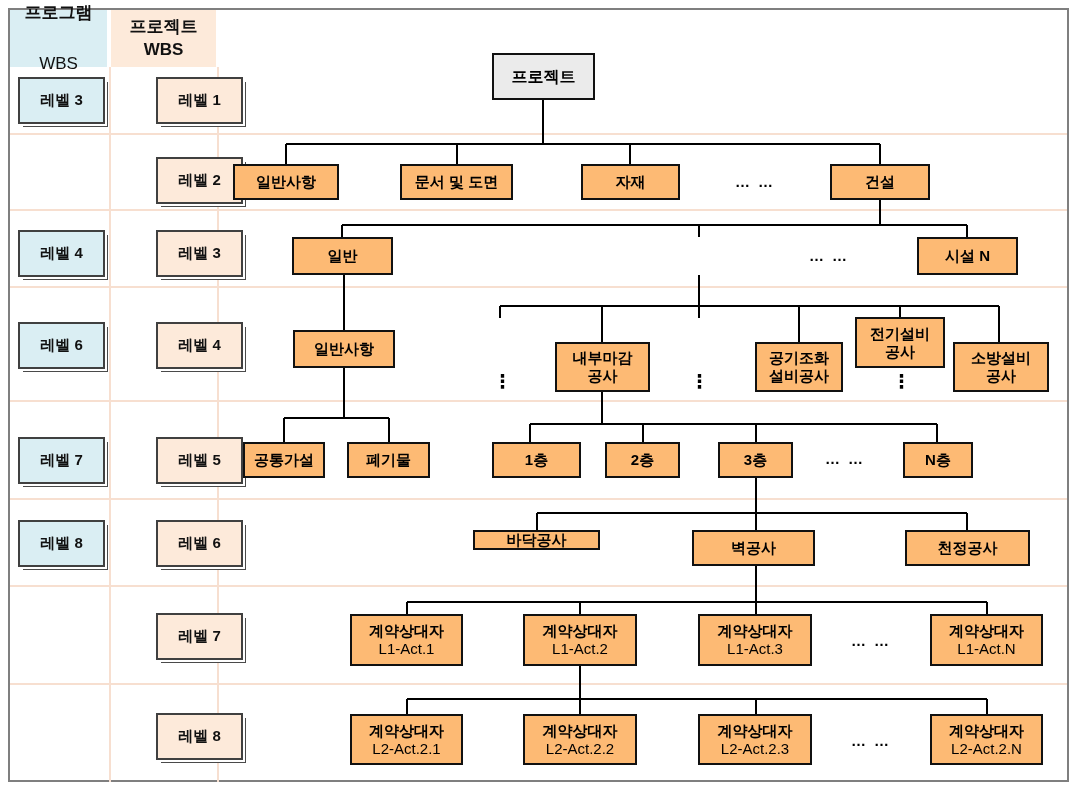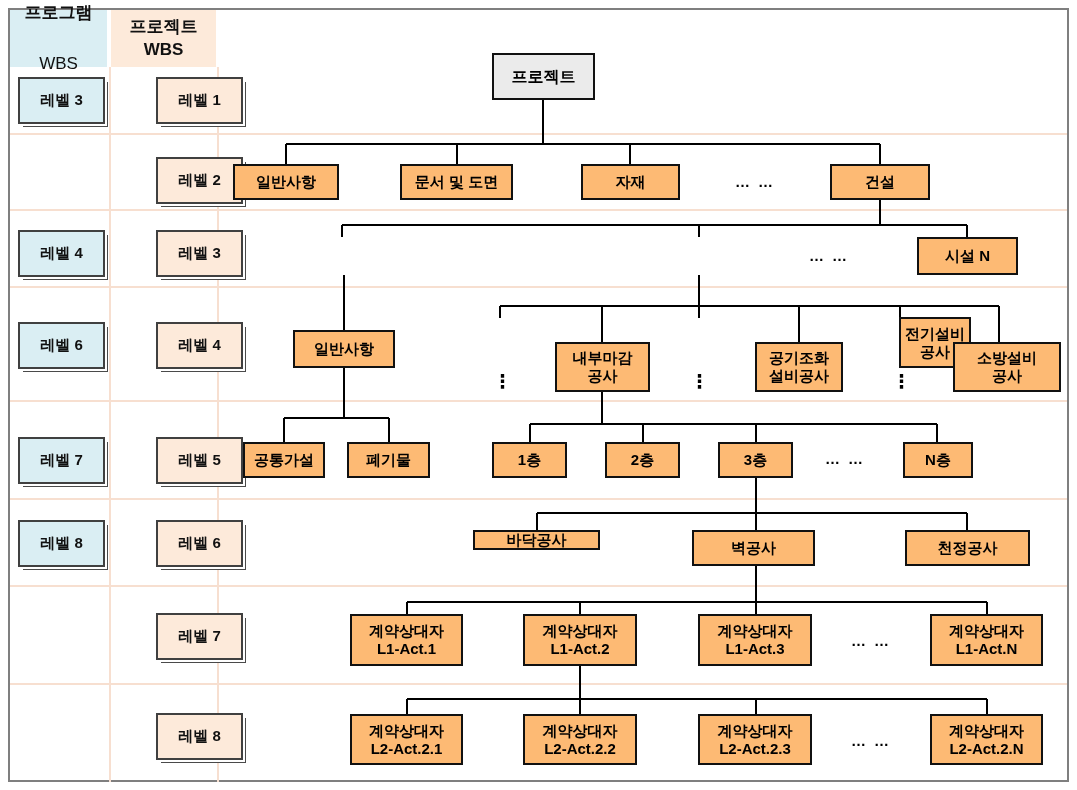--- a/index.html
+++ b/index.html
@@ -18,21 +18,21 @@
   .badge{position:absolute;width:83px;height:43px;display:flex;align-items:center;justify-content:center;
          border:2px solid #404040;font-size:15px;color:#111;
          box-shadow:2px 2px 0 0 #ffffff,4px 4px 0 -1px #4a4a4a;}
   .badge-program{background:var(--program-fill,#daeef3);font-weight:600;}
   .badge-project{background:var(--project-fill,#fdeada);font-weight:700;margin-left:34px;}
   .connectors{position:absolute;left:0;top:0;pointer-events:none;}
   .node{position:absolute;background:#fdba74;border:2px solid var(--node-border,#111111);
         display:flex;flex-direction:column;align-items:center;justify-content:center;
         font-size:15px;font-weight:700;color:#000;line-height:1.2;text-align:center;box-sizing:border-box;}
   .node-root{background:var(--root-fill,#ebebeb);border-width:2.5px;font-size:16px;}
-  .node .sub{font-weight:700;}
+  .node .sub{font-weight:400;}
   .hell{position:absolute;width:80px;text-align:center;font-size:15px;font-weight:700;
         letter-spacing:2px;color:#000;}
   .vell{position:absolute;width:16px;text-align:center;font-size:19px;font-weight:700;color:#000;line-height:1;}
 </style>
 </head>
 <body>
 
 <div class="stage">
   <div class="frame"></div>
 
@@ -83,47 +83,48 @@
   </svg>
 
   <div class="node node-root" style="left:492px;top:53px;width:103px;height:47px">프로젝트</div>
 
   <div class="node" style="left:233px;top:164px;width:106px;height:36px">일반사항</div>
   <div class="node" style="left:400px;top:164px;width:113px;height:36px">문서 및 도면</div>
   <div class="node" style="left:581px;top:164px;width:99px;height:36px">자재</div>
   <div class="hell" style="left:715px;top:173px">… …</div>
   <div class="node" style="left:830px;top:164px;width:100px;height:36px">건설</div>
 
+  <div class="node" style="left:292px;top:237px;width:101px;height:38px">일반</div>
   <div class="hell" style="left:789px;top:247px">… …</div>
   <div class="node" style="left:917px;top:237px;width:101px;height:38px">시설 N</div>
 
   <div class="node" style="left:293px;top:330px;width:102px;height:38px">일반사항</div>
   <div class="node" style="left:555px;top:342px;width:95px;height:50px">
     <span>내부마감</span>
     <span>공사</span>
   </div>
   <div class="node" style="left:755px;top:342px;width:88px;height:50px">
     <span>공기조화</span>
     <span>설비공사</span>
   </div>
-  <div class="node" style="left:899px;top:317px;width:72px;height:51px">
+  <div class="node" style="left:855px;top:317px;width:90px;height:51px">
     <span>전기설비</span>
     <span>공사</span>
   </div>
-  <div class="node" style="left:953px;top:342px;width:108px;height:50px">
+  <div class="node" style="left:953px;top:342px;width:96px;height:50px">
     <span>소방설비</span>
     <span>공사</span>
   </div>
   <div class="vell" style="left:493px;top:372px">⋮</div>
   <div class="vell" style="left:690px;top:372px">⋮</div>
   <div class="vell" style="left:892px;top:372px">⋮</div>
 
   <div class="node" style="left:243px;top:442px;width:82px;height:36px">공통가설</div>
   <div class="node" style="left:347px;top:442px;width:83px;height:36px">폐기물</div>
-  <div class="node" style="left:492px;top:442px;width:75px;height:36px">1층</div>
+  <div class="node" style="left:492px;top:442px;width:89px;height:36px">1층</div>
   <div class="node" style="left:605px;top:442px;width:75px;height:36px">2층</div>
   <div class="node" style="left:718px;top:442px;width:75px;height:36px">3층</div>
   <div class="hell" style="left:805px;top:450px">… …</div>
   <div class="node" style="left:903px;top:442px;width:70px;height:36px">N층</div>
 
   <div class="node" style="left:473px;top:530px;width:127px;height:20px">바닥공사</div>
   <div class="node" style="left:905px;top:530px;width:125px;height:36px">천정공사</div>
   <div class="node" style="left:692px;top:530px;width:123px;height:36px">벽공사</div>
 
   <div class="node" style="left:350px;top:614px;width:113px;height:52px">

